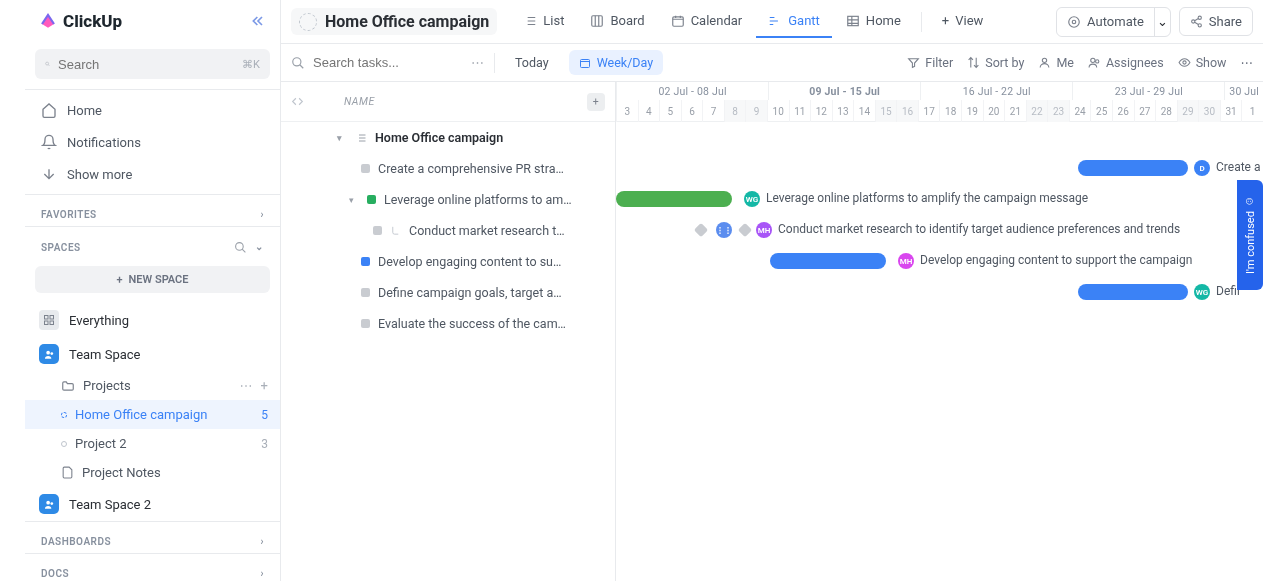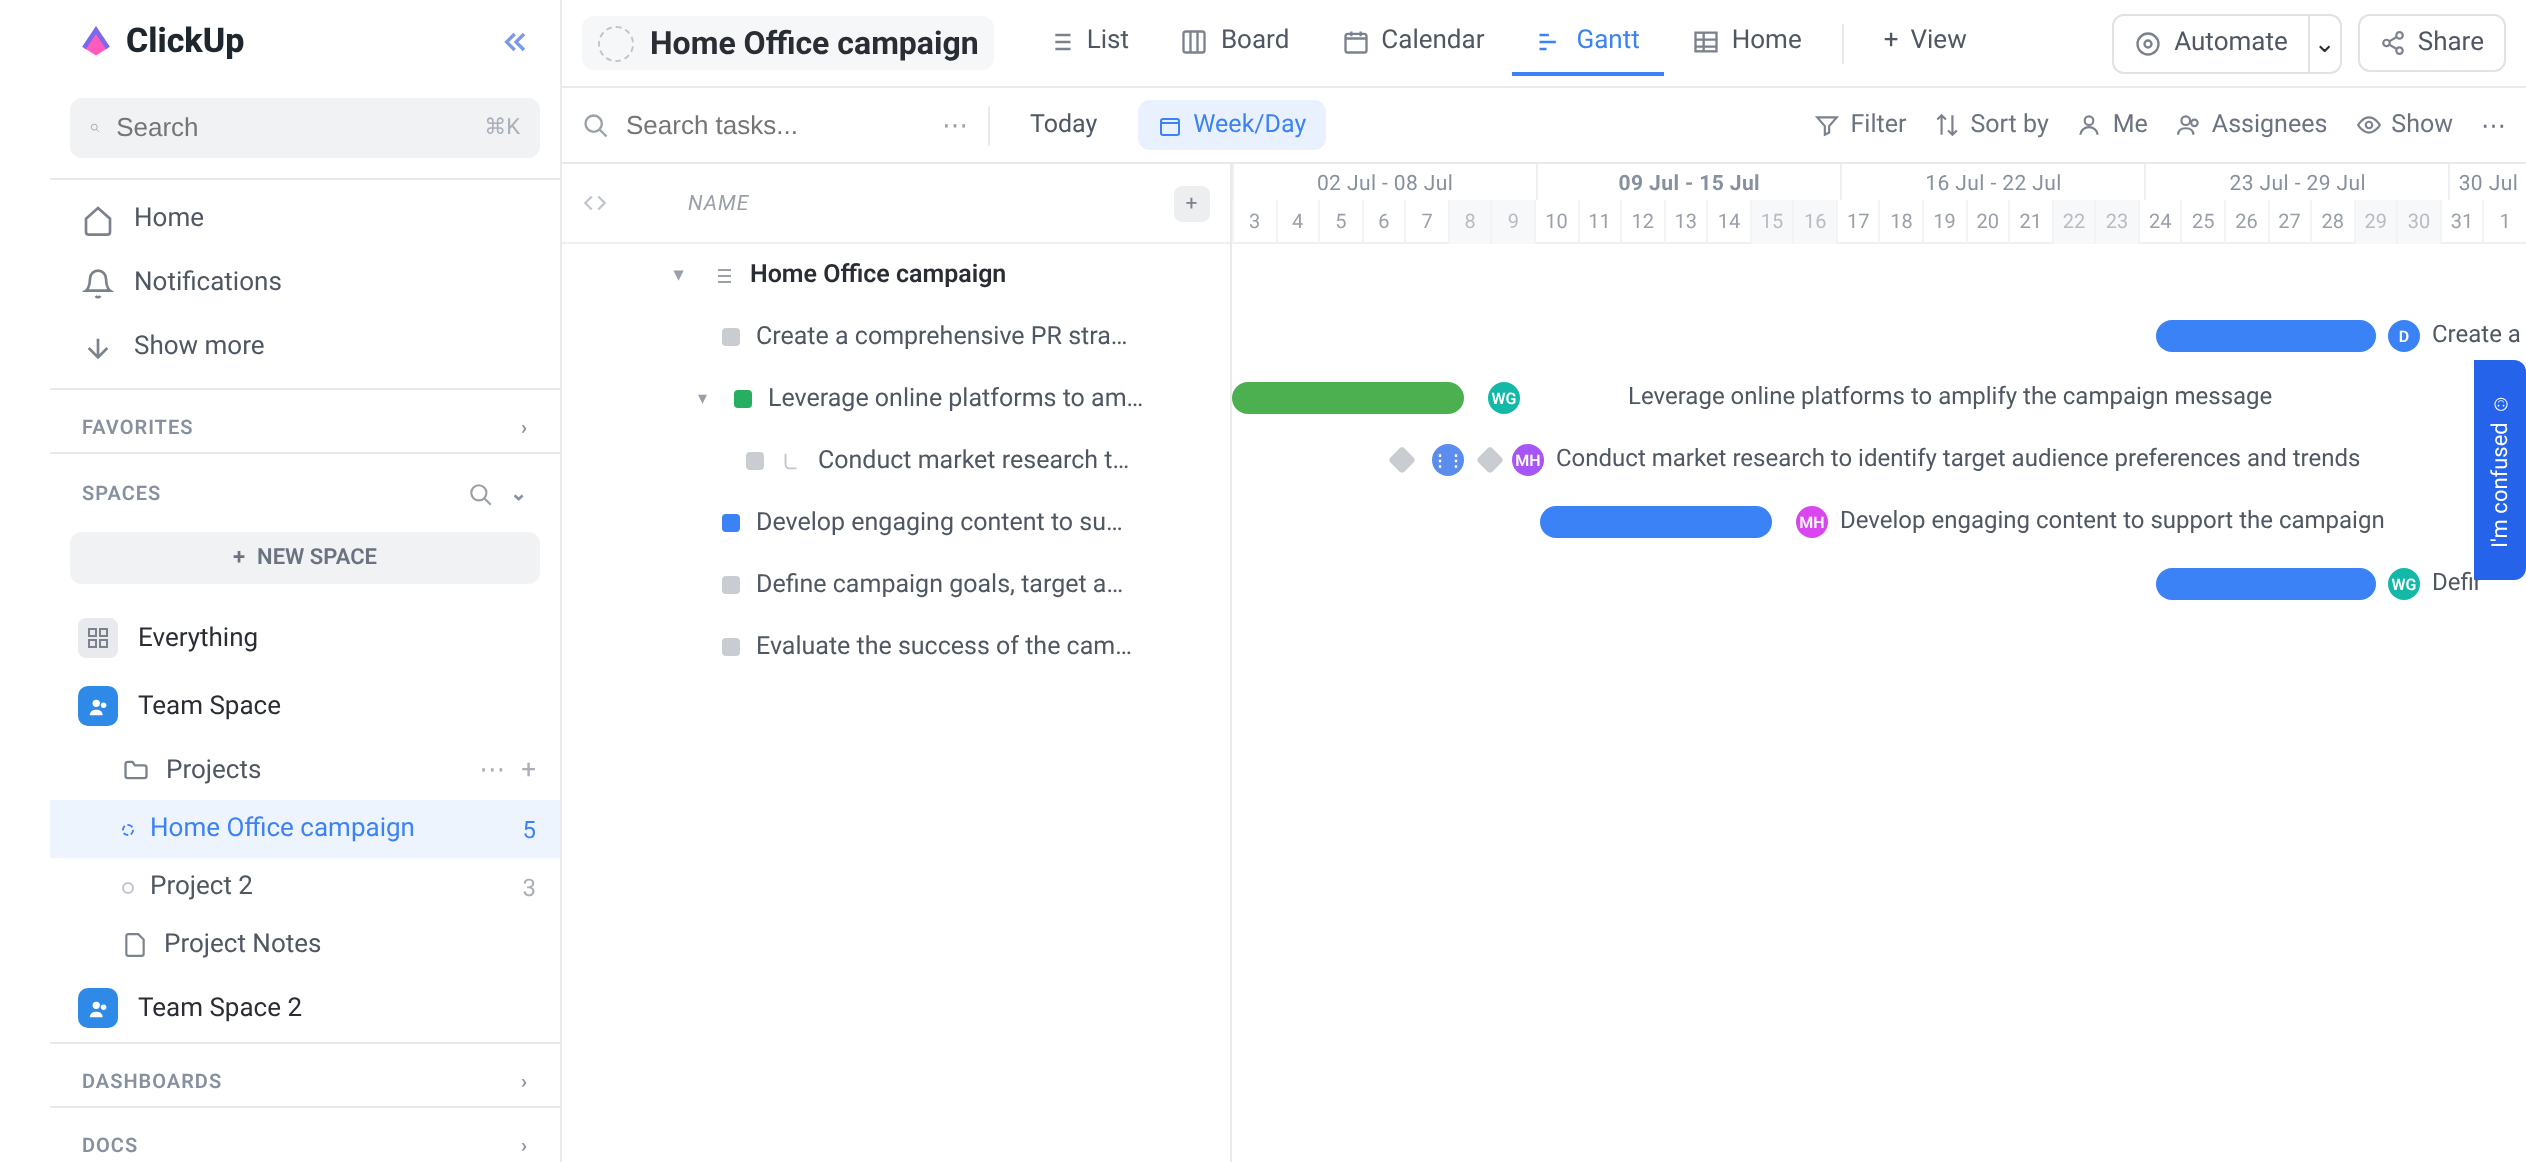--- a/index.html
+++ b/index.html
@@ -444,21 +444,21 @@
             <div class="av blueav" style="left:578px;">
                 <span>D</span>
               </div>
             <div class="rowlabel" style="left:600px;">Create a c</div>
           </div>
           <div class="chart-row">
             <div class="bar green" style="left:0px;width:116px;"></div>
             <div class="av teal" style="left:128px;">
                 <span>WG</span>
               </div>
-            <div class="rowlabel" style="left:150px;margin-left:48px;">Leverage online platforms to amplify the campaign message</div>
+            <div class="rowlabel" style="left:150px;">Leverage online platforms to amplify the campaign message</div>
           </div>
           <div class="chart-row">
             <div class="mil" style="left:80px;"></div>
             <div class="av dashed" style="left:100px;">⋮⋮</div>
             <div class="mil" style="left:124px;"></div>
             <div class="av purple" style="left:140px;">
                 <span>MH</span>
               </div>
             <div class="rowlabel" style="left:162px;">Conduct market research to identify target audience preferences and trends</div>
           </div>

